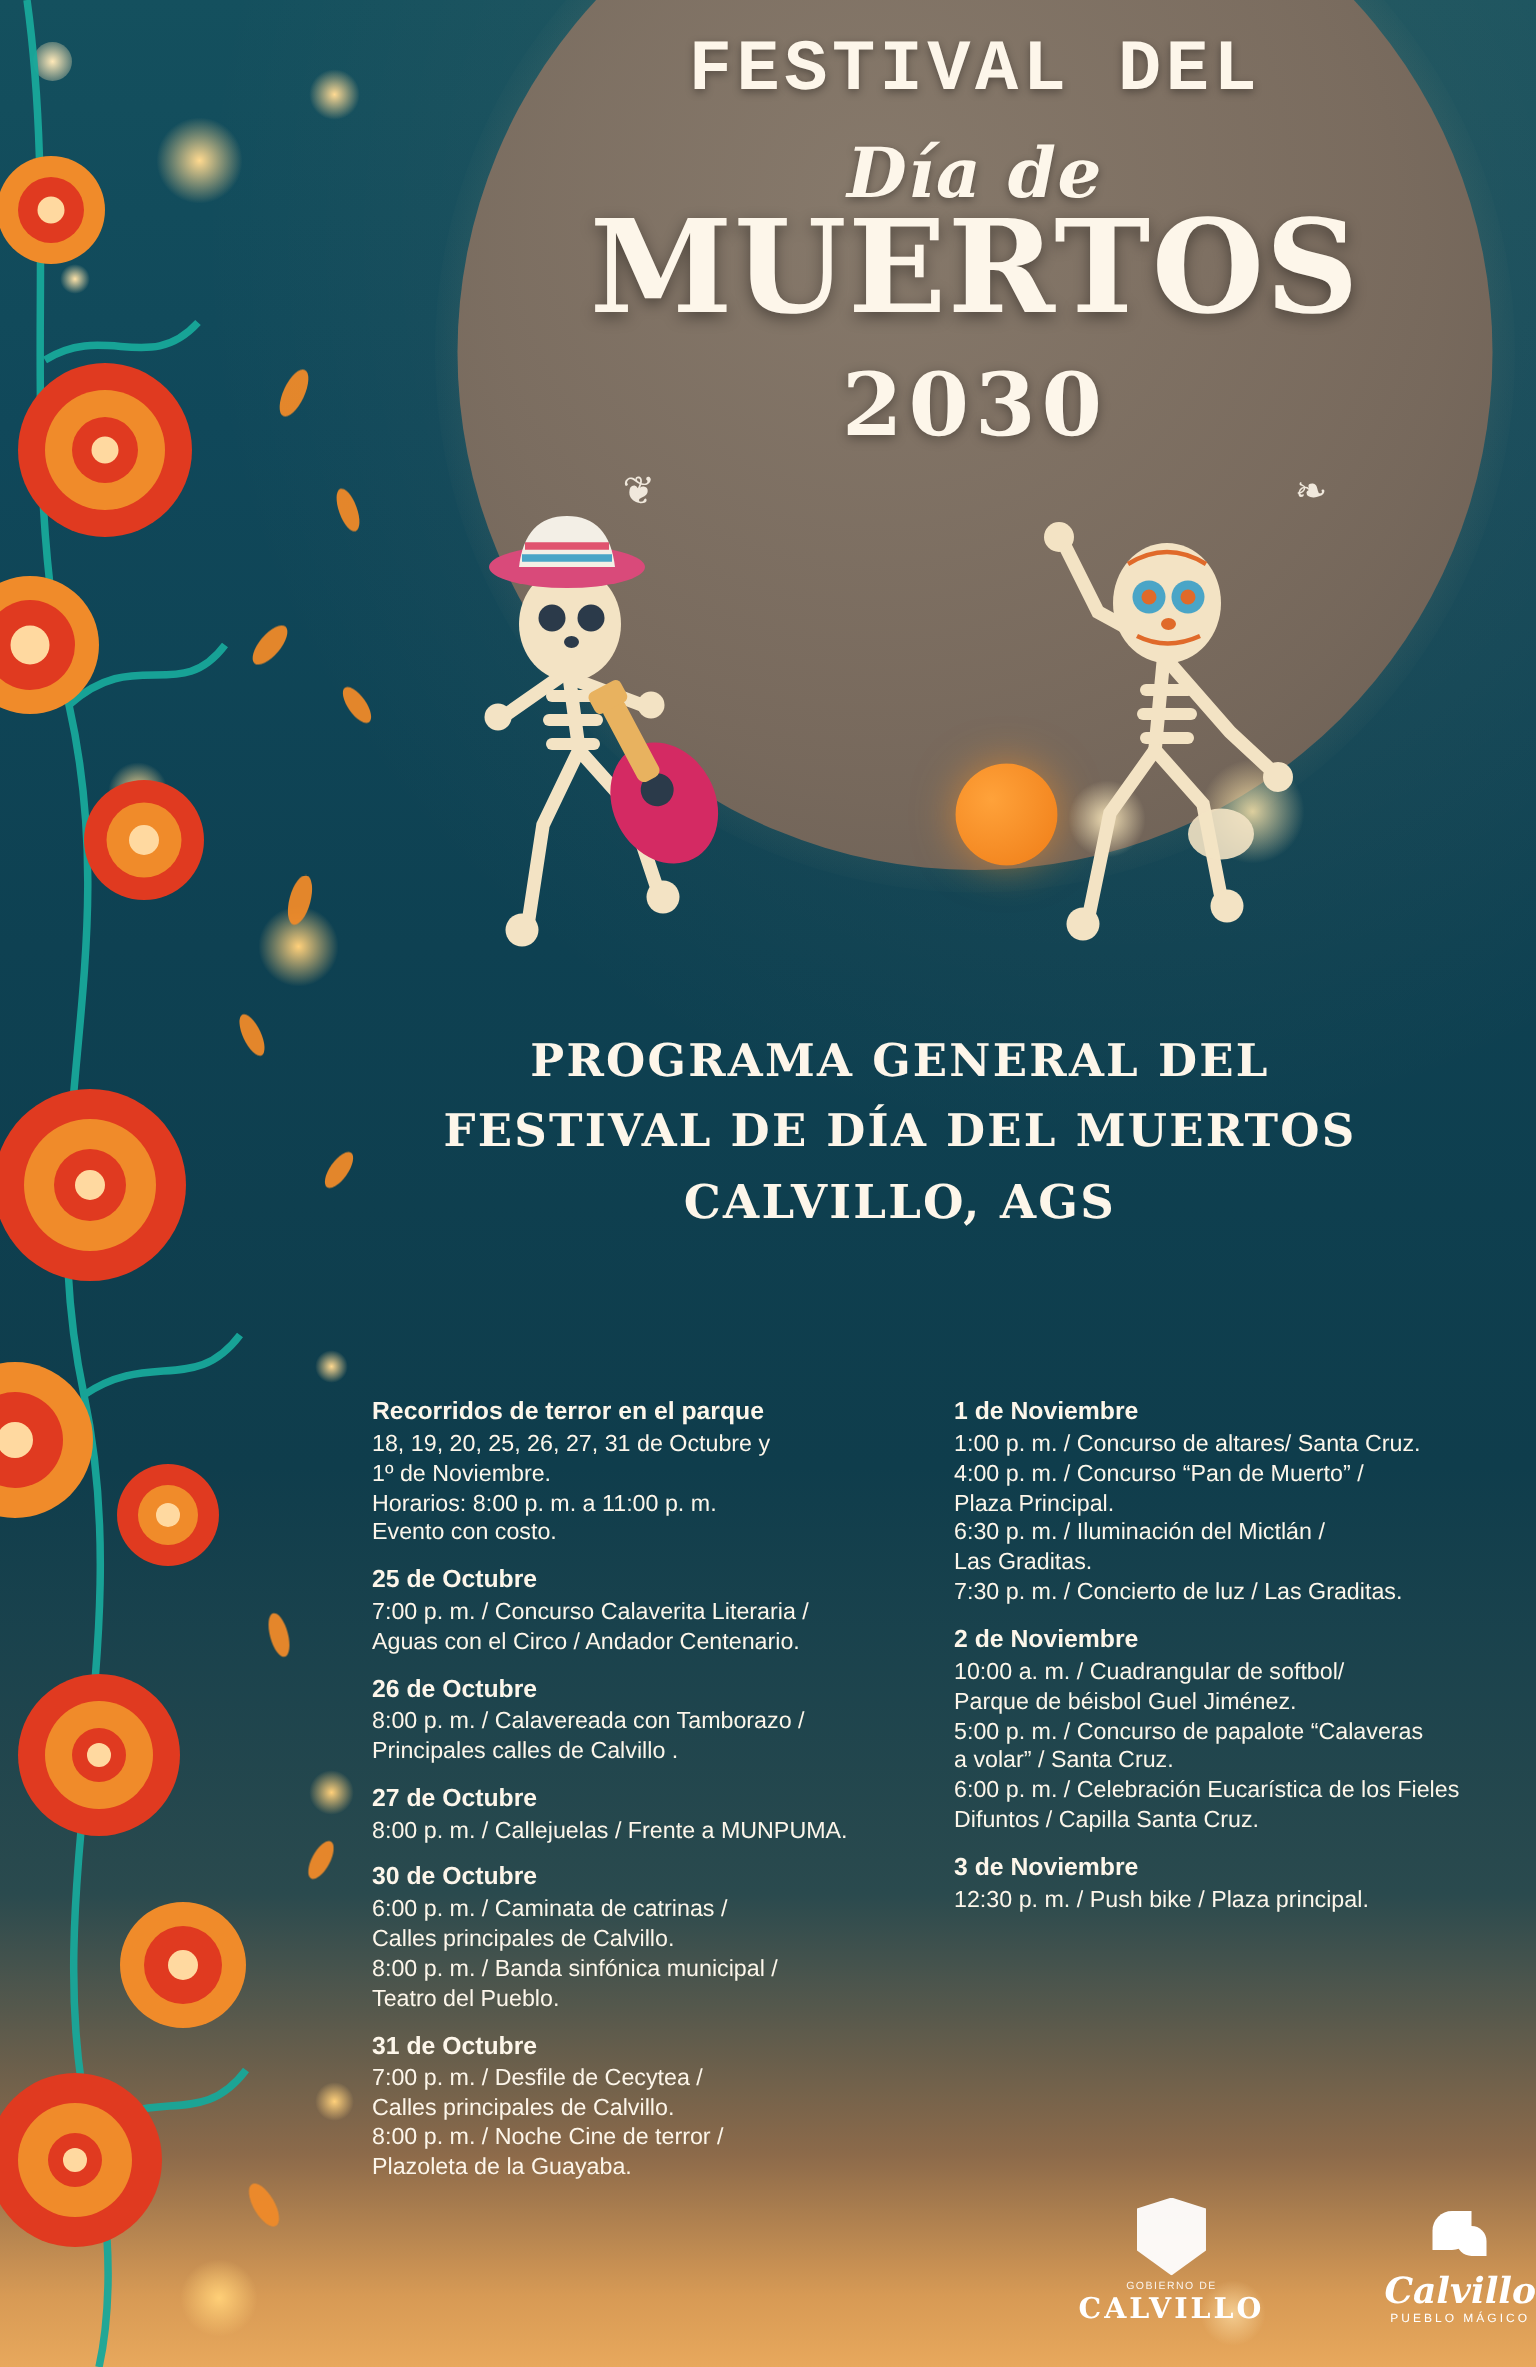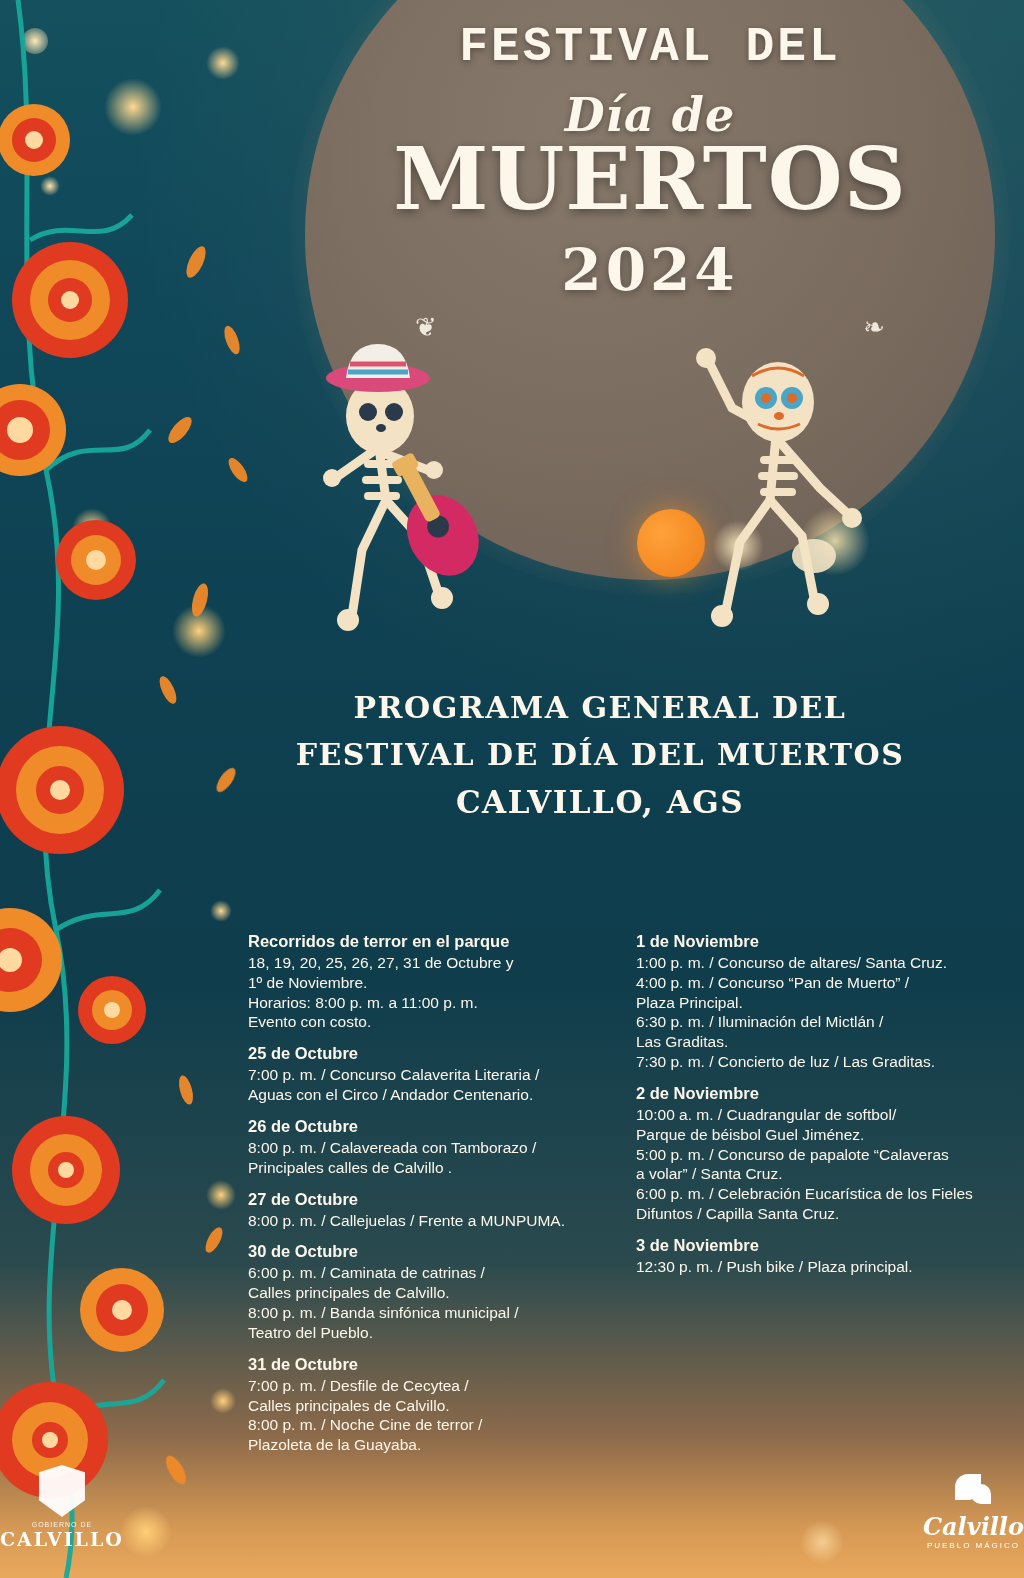--- a/index.html
+++ b/index.html
@@ -94,21 +94,21 @@
     font-size: 16.5px; font-weight: bold; margin-bottom: 2px;
     font-family: "Liberation Sans", sans-serif;
   }
   .blk-line {
     font-size: 15.5px; line-height: 1.28;
     font-family: "Liberation Sans", sans-serif;
   }
   
   .footer {
     position: absolute; left: 0; bottom: 28px; width: 1024px;
-    display: flex; justify-content: space-between; align-items: flex-end; gap: 80px;
+    display: flex; justify-content: flex-end; align-items: flex-end; gap: 80px;
   }
   .logo { text-align: center; color: #ffffff; }
   .logo-crest {
     width: 46px; height: 52px; margin: 0 auto 4px;
     background: #ffffff;
     clip-path: polygon(50% 0%, 100% 14%, 100% 68%, 50% 100%, 0% 68%, 0% 14%);
     opacity: .95;
   }
   .logo-sup { font-size: 7px; letter-spacing: 1px; opacity: .9; }
   .logo-main { font-family: "DejaVu Serif", serif; font-weight: bold; font-size: 19px; letter-spacing: 2px; }
@@ -298,21 +298,21 @@
       <path d="M112,56 q26,-16 52,0"></path>
       <path d="M118,104 q20,10 42,0"></path>
     </g>
     <ellipse cx="174" cy="236" rx="22" ry="17" fill="#f3e3c4" opacity=".9"></ellipse>
   </svg>
 
   <div class="title-block">
     <div class="t-festival">FESTIVAL DEL</div>
     <div class="t-diade">Día de</div>
     <div class="t-muertos">MUERTOS</div>
-    <div class="t-year">2024</div>
+    <div class="t-year">2030</div>
     <div class="flourish left">❦</div>
     <div class="flourish right">❧</div>
   </div>
 
   <div class="program-heading">
     <div class="ph1">PROGRAMA GENERAL DEL</div>
     <div class="ph2">FESTIVAL DE DÍA DEL MUERTOS</div>
     <div class="ph3">CALVILLO, AGS</div>
   </div>
 

